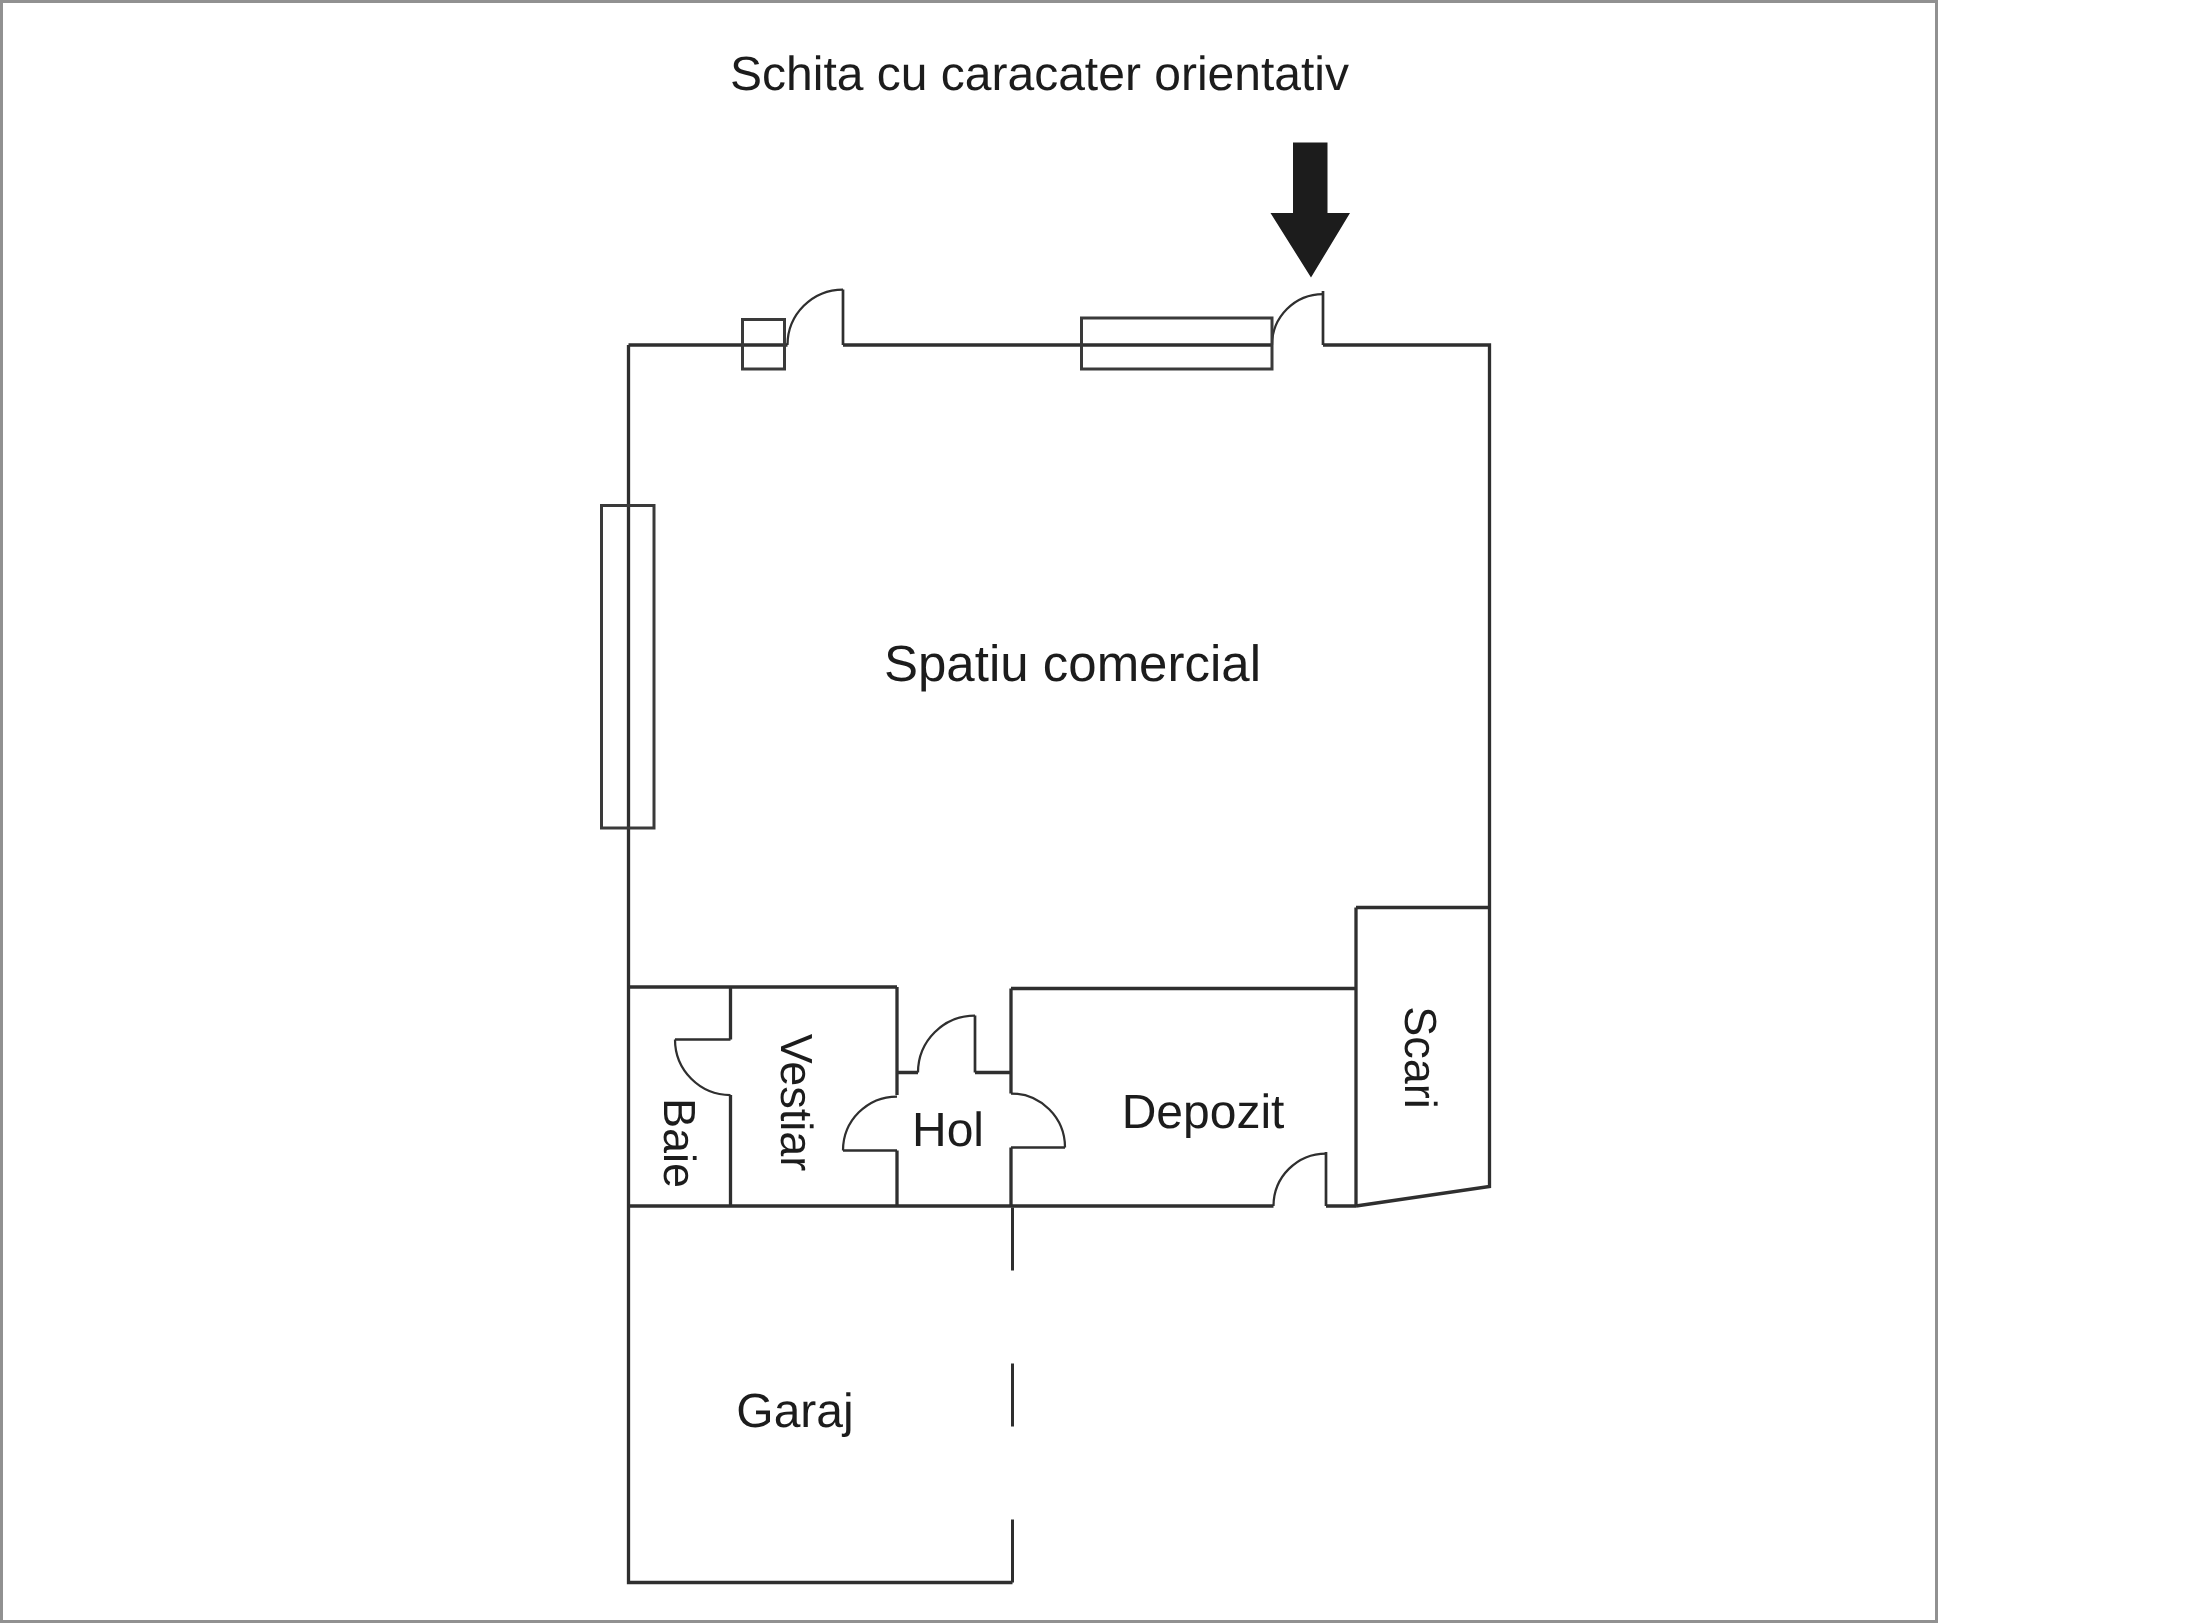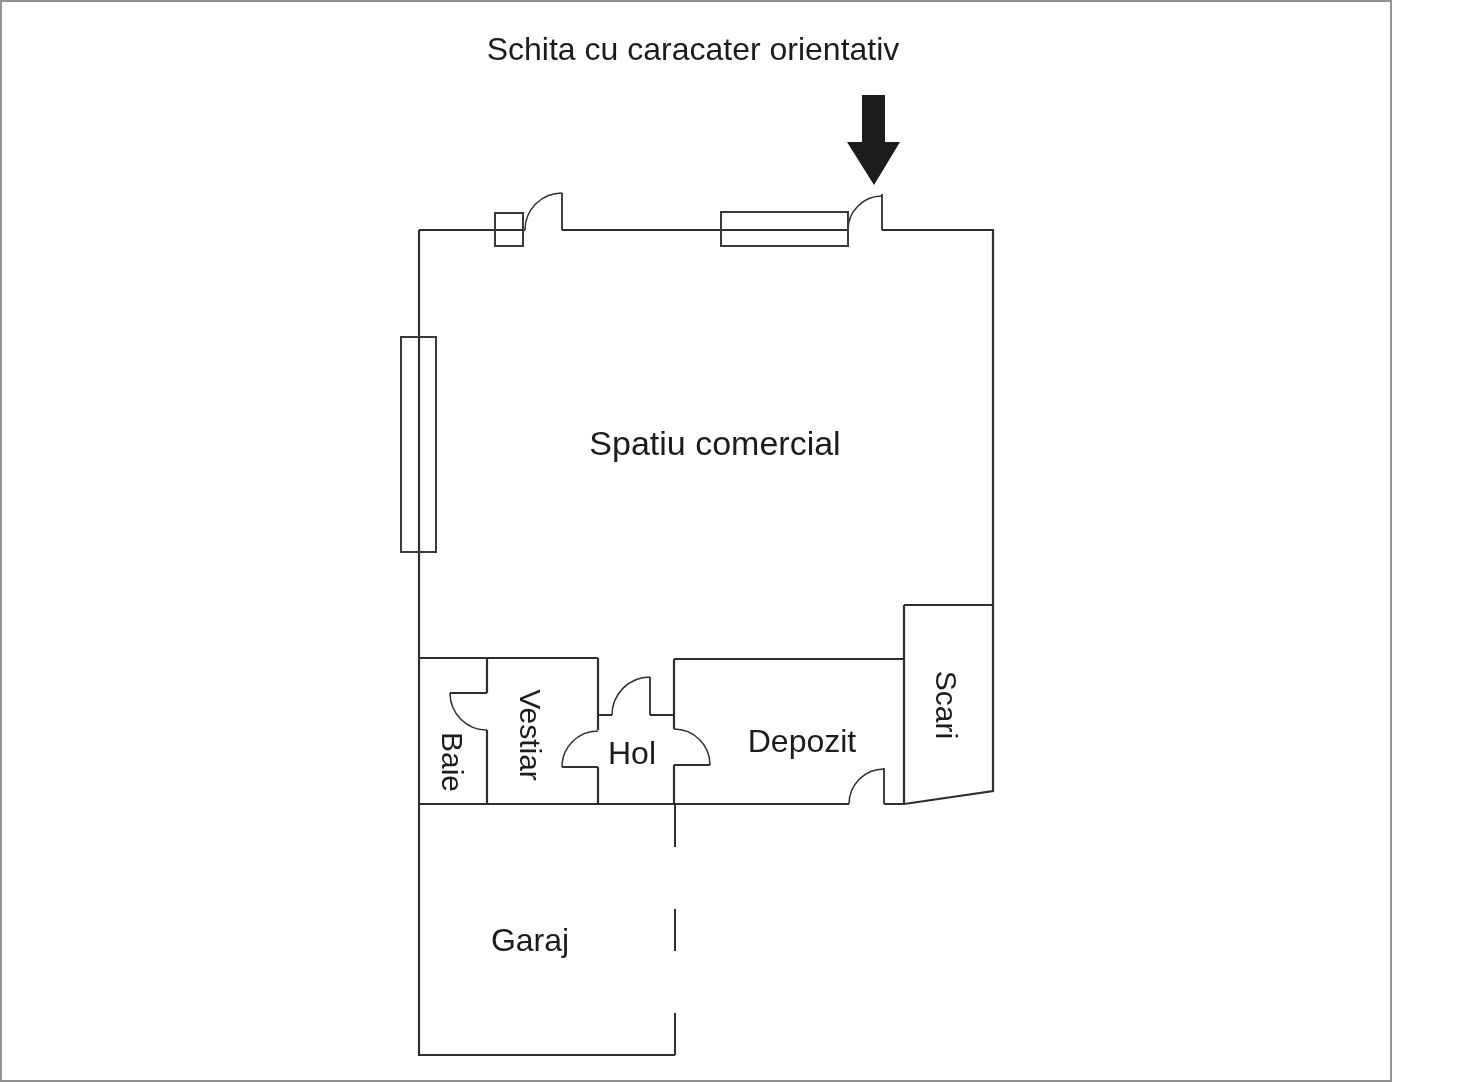--- a/index.html
+++ b/index.html
@@ -1,18 +1,18 @@
 <!DOCTYPE html>
 <html><head>
 <meta charset="utf-8">
 <style>
   html,body{margin:0;padding:0;background:#fff;}
   .canvas{
     position:relative;
-    width:1392px;height:1082px;
+    width:1292px;height:1082px;
     box-sizing:border-box;
     background:#ffffff;
     border:2px solid #919191;
     font-family:"Liberation Sans", sans-serif;
     overflow:hidden;
     text-decoration:underline;
   }
   svg{display:block;}
   .wall{fill:none;stroke:#2f2f2f;stroke-width:2.2;stroke-linecap:butt;stroke-linejoin:miter;}
   .leaf{fill:none;stroke:#2f2f2f;stroke-width:1.8;}

